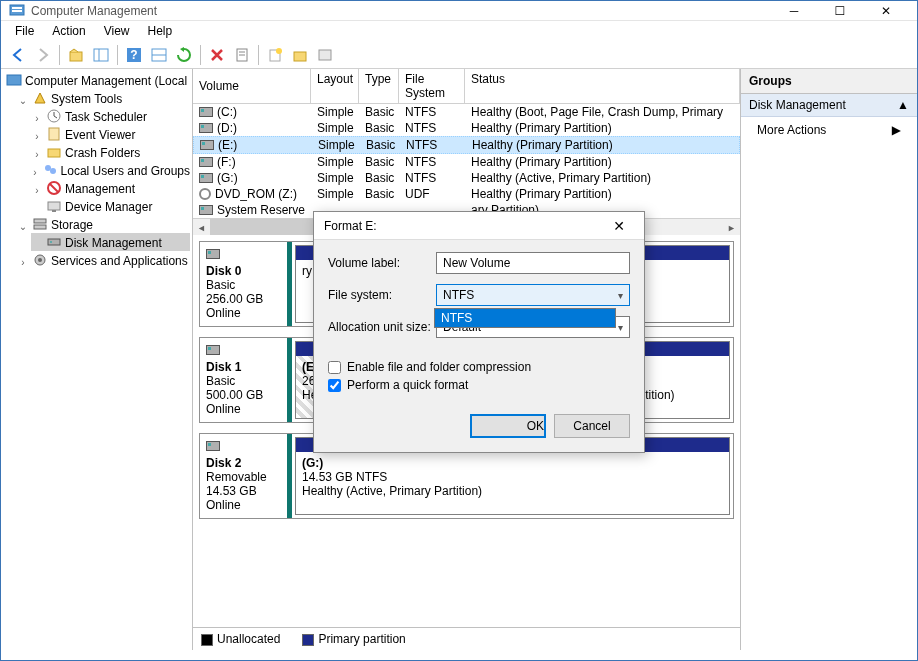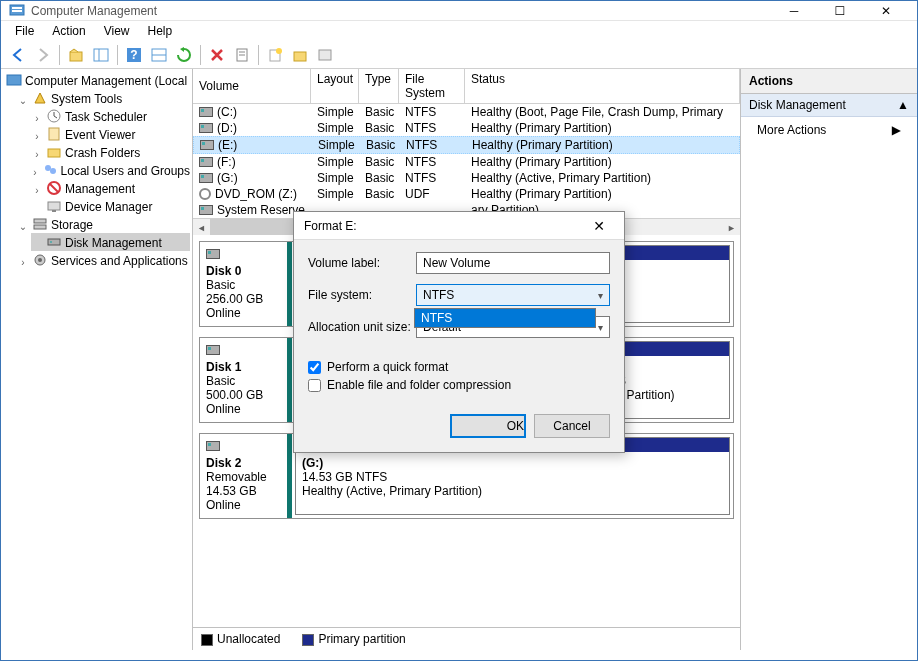--- a/index.html
+++ b/index.html
@@ -69,21 +69,21 @@
 .legend .swatch { width: 12px; height: 12px; display: inline-block; margin-right: 4px; vertical-align: middle; border:1px solid #666;}
 .legend .swatch.black { background: #000; }
 .legend .swatch.blue { background: #1e2b8c; }
 
 
 .actions-header { background: #f0f0f0; padding: 5px 8px; font-weight: bold; border-bottom: 1px solid #c0c0c0; }
 .actions-section { background: #e3ecf7; padding: 4px 8px; display:flex; justify-content:space-between; align-items:center; border-bottom:1px solid #c8d4e6;}
 .actions-item { padding: 6px 16px; display:flex; justify-content:space-between; align-items:center;}
 
 
-.dialog { position: absolute; left: 292px; top: 210px; width: 332px; background: #f0f0f0; border: 1px solid #888; box-shadow: 3px 3px 12px rgba(0,0,0,0.25); }
+.dialog { position: absolute; left: 312px; top: 210px; width: 332px; background: #f0f0f0; border: 1px solid #888; box-shadow: 3px 3px 12px rgba(0,0,0,0.25); }
 .dialog-title { height: 28px; display: flex; align-items: center; padding: 0 10px; background: #fff; border-bottom: 1px solid #ddd; }
 .dialog-title .dt-text { flex:1; }
 .dialog-title .dt-close { width: 30px; text-align: center; font-size: 14px; }
 .dialog-body { padding: 12px 14px; }
 .dlg-row { display: flex; align-items: center; margin-bottom: 10px; }
 .dlg-row label { width: 108px; }
 .dlg-row input[type=text], .dlg-row .select { flex:1; height: 22px; border: 1px solid #7a7a7a; background: #fff; padding: 0 6px; font-size:12px; }
 .dlg-row .select { display:flex; align-items:center; justify-content:space-between; position:relative; }
 .dlg-row .select .chev { color:#555; font-size:10px;}
 .dlg-check { display:flex; align-items:center; gap:6px; margin: 4px 0; }
@@ -453,21 +453,21 @@
         </div>
       </div>
 
     <div class="legend">
       <span><span class="swatch black"></span><span>Unallocated</span></span>
       <span><span class="swatch blue"></span><span>Primary partition</span></span>
     </div>
   </div>
 
   <div class="actions-pane">
-    <div class="actions-header">Actions</div>
+    <div class="actions-header">Groups</div>
     <div class="actions-section">
       <span>Disk Management</span>
       <span>▲</span>
     </div>
     <div class="actions-item">
       <span>More Actions</span>
       <span>▶</span>
     </div>
   </div>
 </div>
@@ -494,25 +494,25 @@
     </div>
     <div class="dlg-row">
       <label>Allocation unit size:</label>
       <div class="select">
         <span>Default</span>
         <span class="chev">▾</span>
       </div>
     </div>
     <div style="height:8px;"></div>
     <div class="dlg-check">
+      <input type="checkbox" style="">
+      <span>Enable file and folder compression</span>
+    </div>
+    <div class="dlg-check">
       <input type="checkbox" checked="" style="">
       <span>Perform a quick format</span>
-    </div>
-    <div class="dlg-check">
-      <input type="checkbox" style="">
-      <span>Enable file and folder compression</span>
     </div>
   </div>
   <div class="dlg-buttons">
     <button class="primary">OK</button>
     <button>Cancel</button>
   </div>
 </div>
 
 </body></html>

